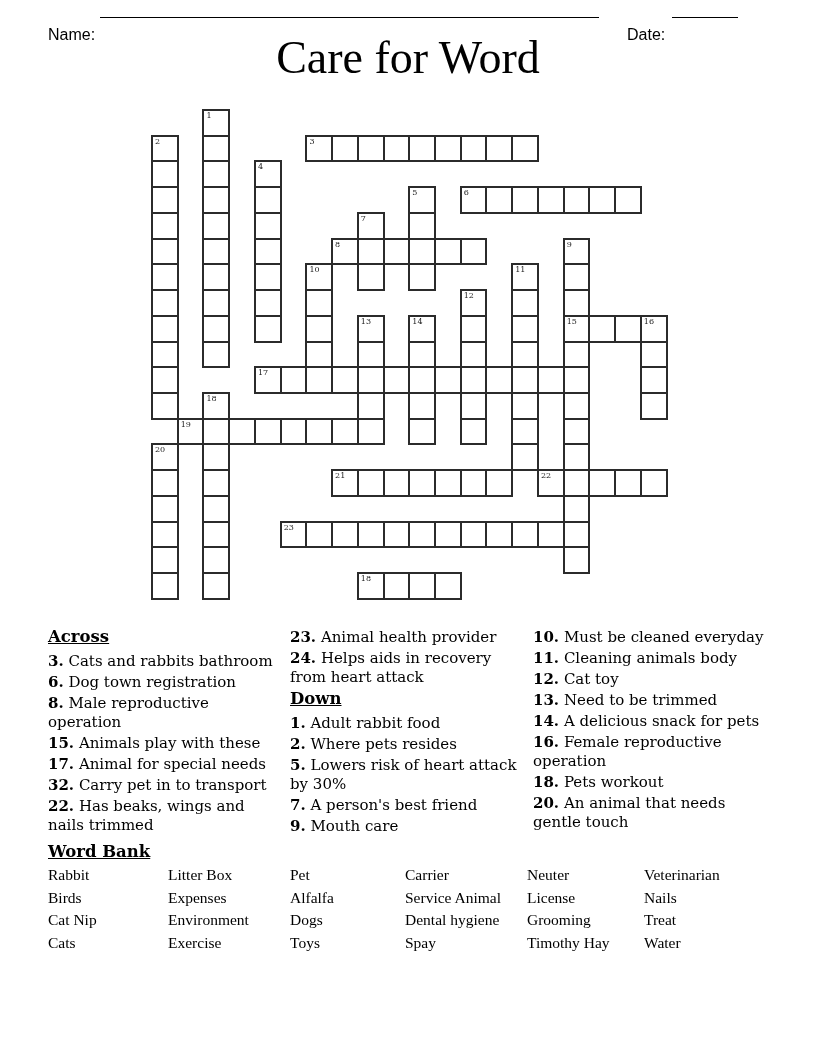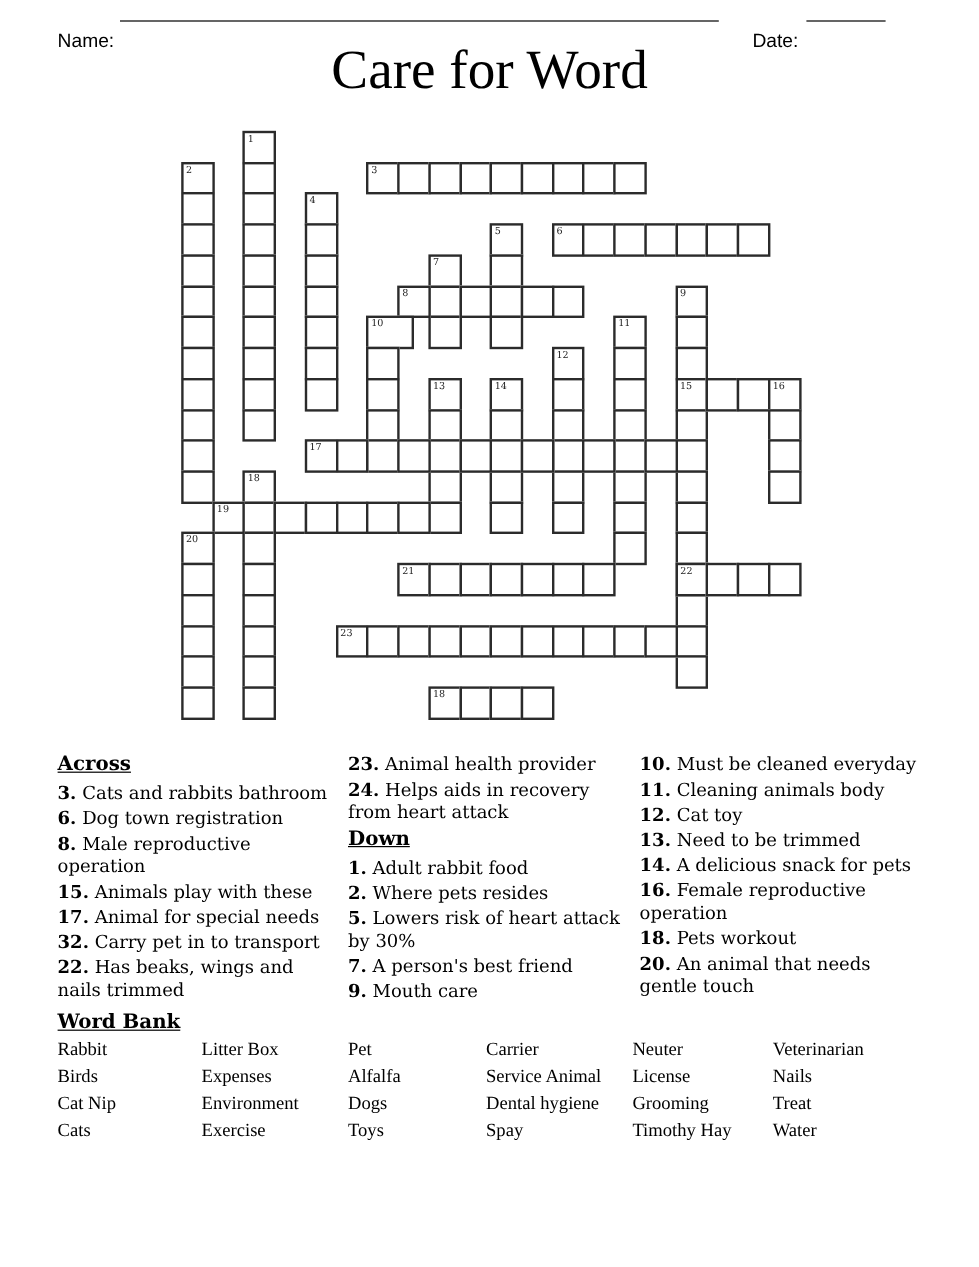--- a/index.html
+++ b/index.html
@@ -136,21 +136,21 @@
       </div>
       <div class="cell" style="left: 411.68px; top: 231.57px; width: 27.73px; height: 27.73px;"></div>
       <div class="cell" style="left: 411.68px; top: 257.3px; width: 27.73px; height: 27.73px;"></div>
       <div class="cell" style="left: 411.68px; top: 283.03px; width: 27.73px; height: 27.73px;"></div>
       <div class="cell" style="left: 411.68px; top: 308.76px; width: 27.73px; height: 27.73px;"></div>
       <div class="cell" style="left: 411.68px; top: 334.49px; width: 27.73px; height: 27.73px;"></div>
       <div class="cell" style="left: 411.68px; top: 360.22px; width: 27.73px; height: 27.73px;"></div>
       <div class="cell" style="left: 411.68px; top: 385.95px; width: 27.73px; height: 27.73px;"></div>
       <div class="cell" style="left: 411.68px; top: 411.68px; width: 27.73px; height: 27.73px;"></div>
       <div class="cell" style="left: 411.68px; top: 437.41px; width: 27.73px; height: 27.73px;"></div>
-      <div class="cell" style="left: 154.38px; top: 154.38px; width: 40px; height: 27.73px;">
+      <div class="cell" style="left: 154.38px; top: 154.38px; width: 28px; height: 27.73px;">
         <span class="cell-num">10</span>
       </div>
       <div class="cell" style="left: 154.38px; top: 180.11px; width: 27.73px; height: 27.73px;"></div>
       <div class="cell" style="left: 154.38px; top: 205.84px; width: 27.73px; height: 27.73px;"></div>
       <div class="cell" style="left: 154.38px; top: 231.57px; width: 27.73px; height: 27.73px;"></div>
       <div class="cell" style="left: 154.38px; top: 257.3px; width: 27.73px; height: 27.73px;"></div>
       <div class="cell" style="left: 360.22px; top: 154.38px; width: 27.73px; height: 27.73px;">
         <span class="cell-num">11</span>
       </div>
       <div class="cell" style="left: 360.22px; top: 180.11px; width: 27.73px; height: 27.73px;"></div>
@@ -227,21 +227,21 @@
       <div class="cell" style="left: 0px; top: 463.14px; width: 27.73px; height: 27.73px;"></div>
       <div class="cell" style="left: 180.11px; top: 360.22px; width: 27.73px; height: 27.73px;">
         <span class="cell-num">21</span>
       </div>
       <div class="cell" style="left: 205.84px; top: 360.22px; width: 27.73px; height: 27.73px;"></div>
       <div class="cell" style="left: 231.57px; top: 360.22px; width: 27.73px; height: 27.73px;"></div>
       <div class="cell" style="left: 257.3px; top: 360.22px; width: 27.73px; height: 27.73px;"></div>
       <div class="cell" style="left: 283.03px; top: 360.22px; width: 27.73px; height: 27.73px;"></div>
       <div class="cell" style="left: 308.76px; top: 360.22px; width: 27.73px; height: 27.73px;"></div>
       <div class="cell" style="left: 334.49px; top: 360.22px; width: 27.73px; height: 27.73px;"></div>
-      <div class="cell" style="left: 385.95px; top: 360.22px; width: 27.73px; height: 27.73px; margin-left: 26px;">
+      <div class="cell" style="left: 385.95px; top: 360.22px; width: 27.73px; height: 27.73px;">
         <span class="cell-num">22</span>
       </div>
       <div class="cell" style="left: 437.41px; top: 360.22px; width: 27.73px; height: 27.73px;"></div>
       <div class="cell" style="left: 463.14px; top: 360.22px; width: 27.73px; height: 27.73px;"></div>
       <div class="cell" style="left: 488.87px; top: 360.22px; width: 27.73px; height: 27.73px;"></div>
       <div class="cell" style="left: 128.65px; top: 411.68px; width: 27.73px; height: 27.73px;">
         <span class="cell-num">23</span>
       </div>
       <div class="cell" style="left: 154.38px; top: 411.68px; width: 27.73px; height: 27.73px;"></div>
       <div class="cell" style="left: 180.11px; top: 411.68px; width: 27.73px; height: 27.73px;"></div>

